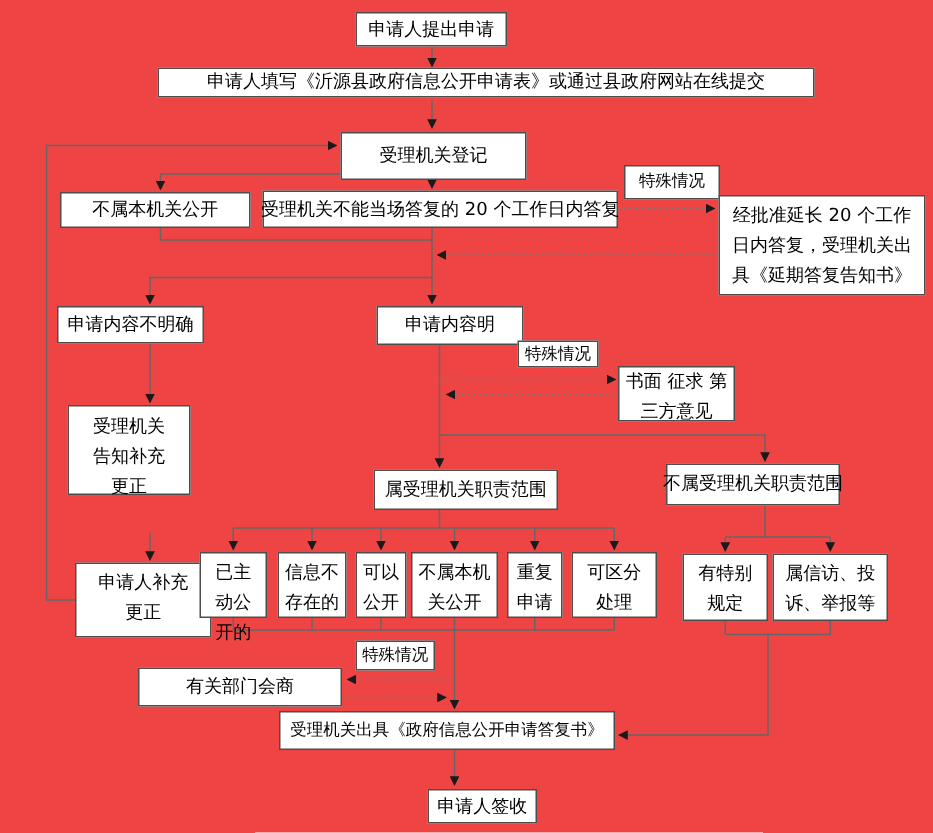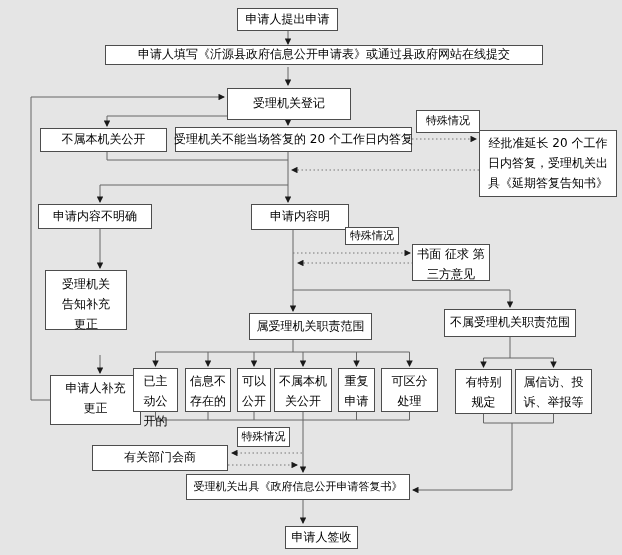--- a/index.html
+++ b/index.html
@@ -1,17 +1,17 @@
 <!DOCTYPE html>
 <html><head>
 <meta charset="utf-8">
 <style>
   html,body{margin:0;padding:0;background:#fff;}
   .canvas{
-    position:relative;width:622px;height:555px;background:#e5e5e5;
+    position:relative;width:622px;height:555px;background:#ef4444;
     font-family:"DejaVu Sans","Liberation Sans",sans-serif;color:#000;
     overflow:hidden;
   }
   .wires{position:absolute;left:0;top:0;}
   .node{
     position:absolute;box-sizing:border-box;background:#fff;
     border:1px solid #4d4d4d;
     display:flex;align-items:center;justify-content:center;
     font-size:12px;line-height:1.65;text-align:center;
   }
@@ -90,35 +90,35 @@
   <div class="node nowrap" style="left:227px;top:88px;width:124px;height:32px">受理机关登记</div>
 
   <div class="node nowrap" style="left:40px;top:128px;width:127px;height:24px">不属本机关公开</div>
 
   <div class="node nowrap" style="left:175px;top:127px;width:237px;height:25px">受理机关不能当场答复的 20 个工作日内答复</div>
 
   <div class="node lbl" style="left:416px;top:110px;width:64px;height:23px">特殊情况</div>
 
   <div class="node ml" style="left:479px;top:130px;width:138px;height:67px;padding:3px 6px">经批准延长 20 个工作日内答复，受理机关出具《延期答复告知书》</div>
 
-  <div class="node nowrap" style="left:38px;top:204px;width:114px;height:25px">申请内容不明确</div>
+  <div class="node nowrap" style="left:38px;top:204px;width:98px;height:25px">申请内容不明确</div>
 
   <div class="node nowrap" style="left:251px;top:204px;width:98px;height:26px">申请内容明</div>
 
   <div class="node lbl" style="left:345px;top:227px;width:54px;height:18px">特殊情况</div>
 
   <div class="node ml" style="left:412px;top:244px;width:78px;height:37px;padding:0 4px">书面 征求 第三方意见</div>
 
   <div class="node ml" style="left:45px;top:270px;width:82px;height:60px;padding:4px 14px">受理机关告知补充更正</div>
 
   <div class="node ml" style="left:50px;top:375px;width:91px;height:50px;padding:3px 12px">申请人补充更正</div>
 
   <div class="node nowrap" style="left:249px;top:313px;width:123px;height:27px">属受理机关职责范围</div>
 
-  <div class="node nowrap" style="left:444px;top:309px;width:132px;height:28px">不属受理机关职责范围</div>
+  <div class="node nowrap" style="left:444px;top:309px;width:116px;height:28px">不属受理机关职责范围</div>
 
   <div class="node ml" style="left:133px;top:368px;width:45px;height:44px;padding:3px 4px">已主动公开的</div>
 
   <div class="node ml" style="left:185px;top:368px;width:46px;height:44px;padding:3px 4px">信息不存在的</div>
 
   <div class="node ml" style="left:237px;top:368px;width:34px;height:44px;padding:3px 4px">可以公开</div>
 
   <div class="node ml" style="left:274px;top:368px;width:58px;height:44px;padding:3px 4px">不属本机关公开</div>
 
   <div class="node ml" style="left:338px;top:368px;width:37px;height:44px;padding:3px 4px">重复申请</div>

